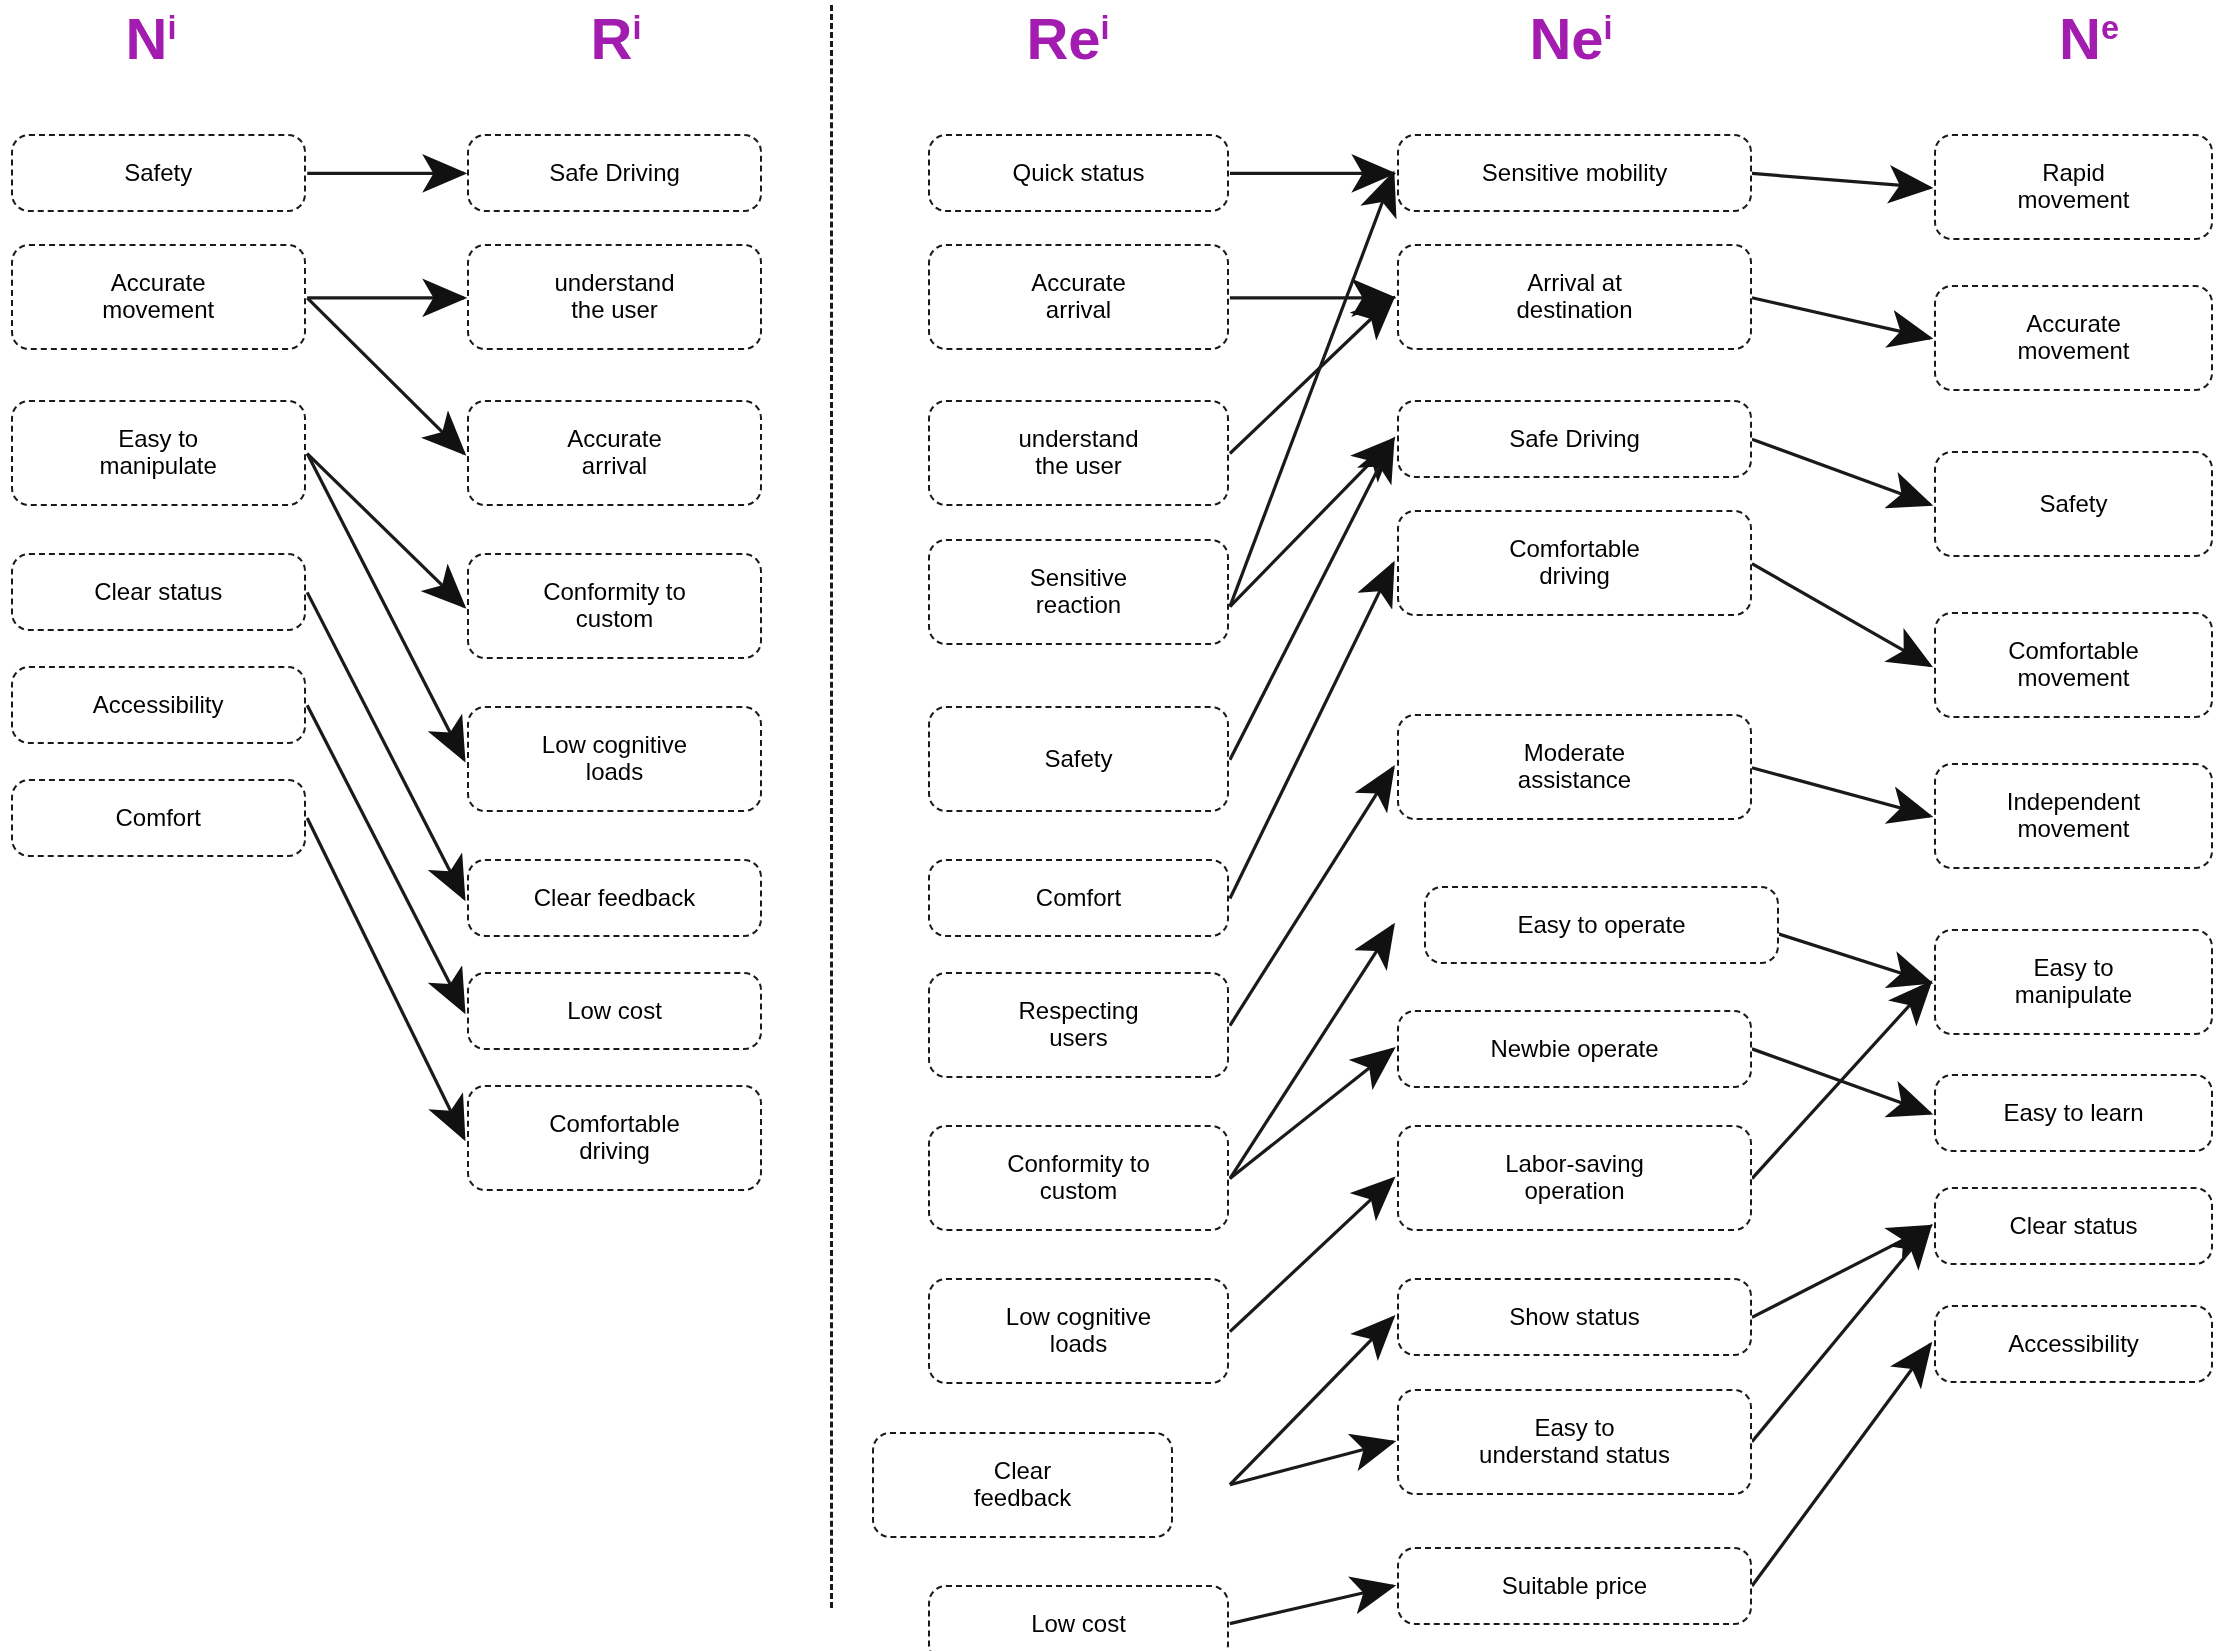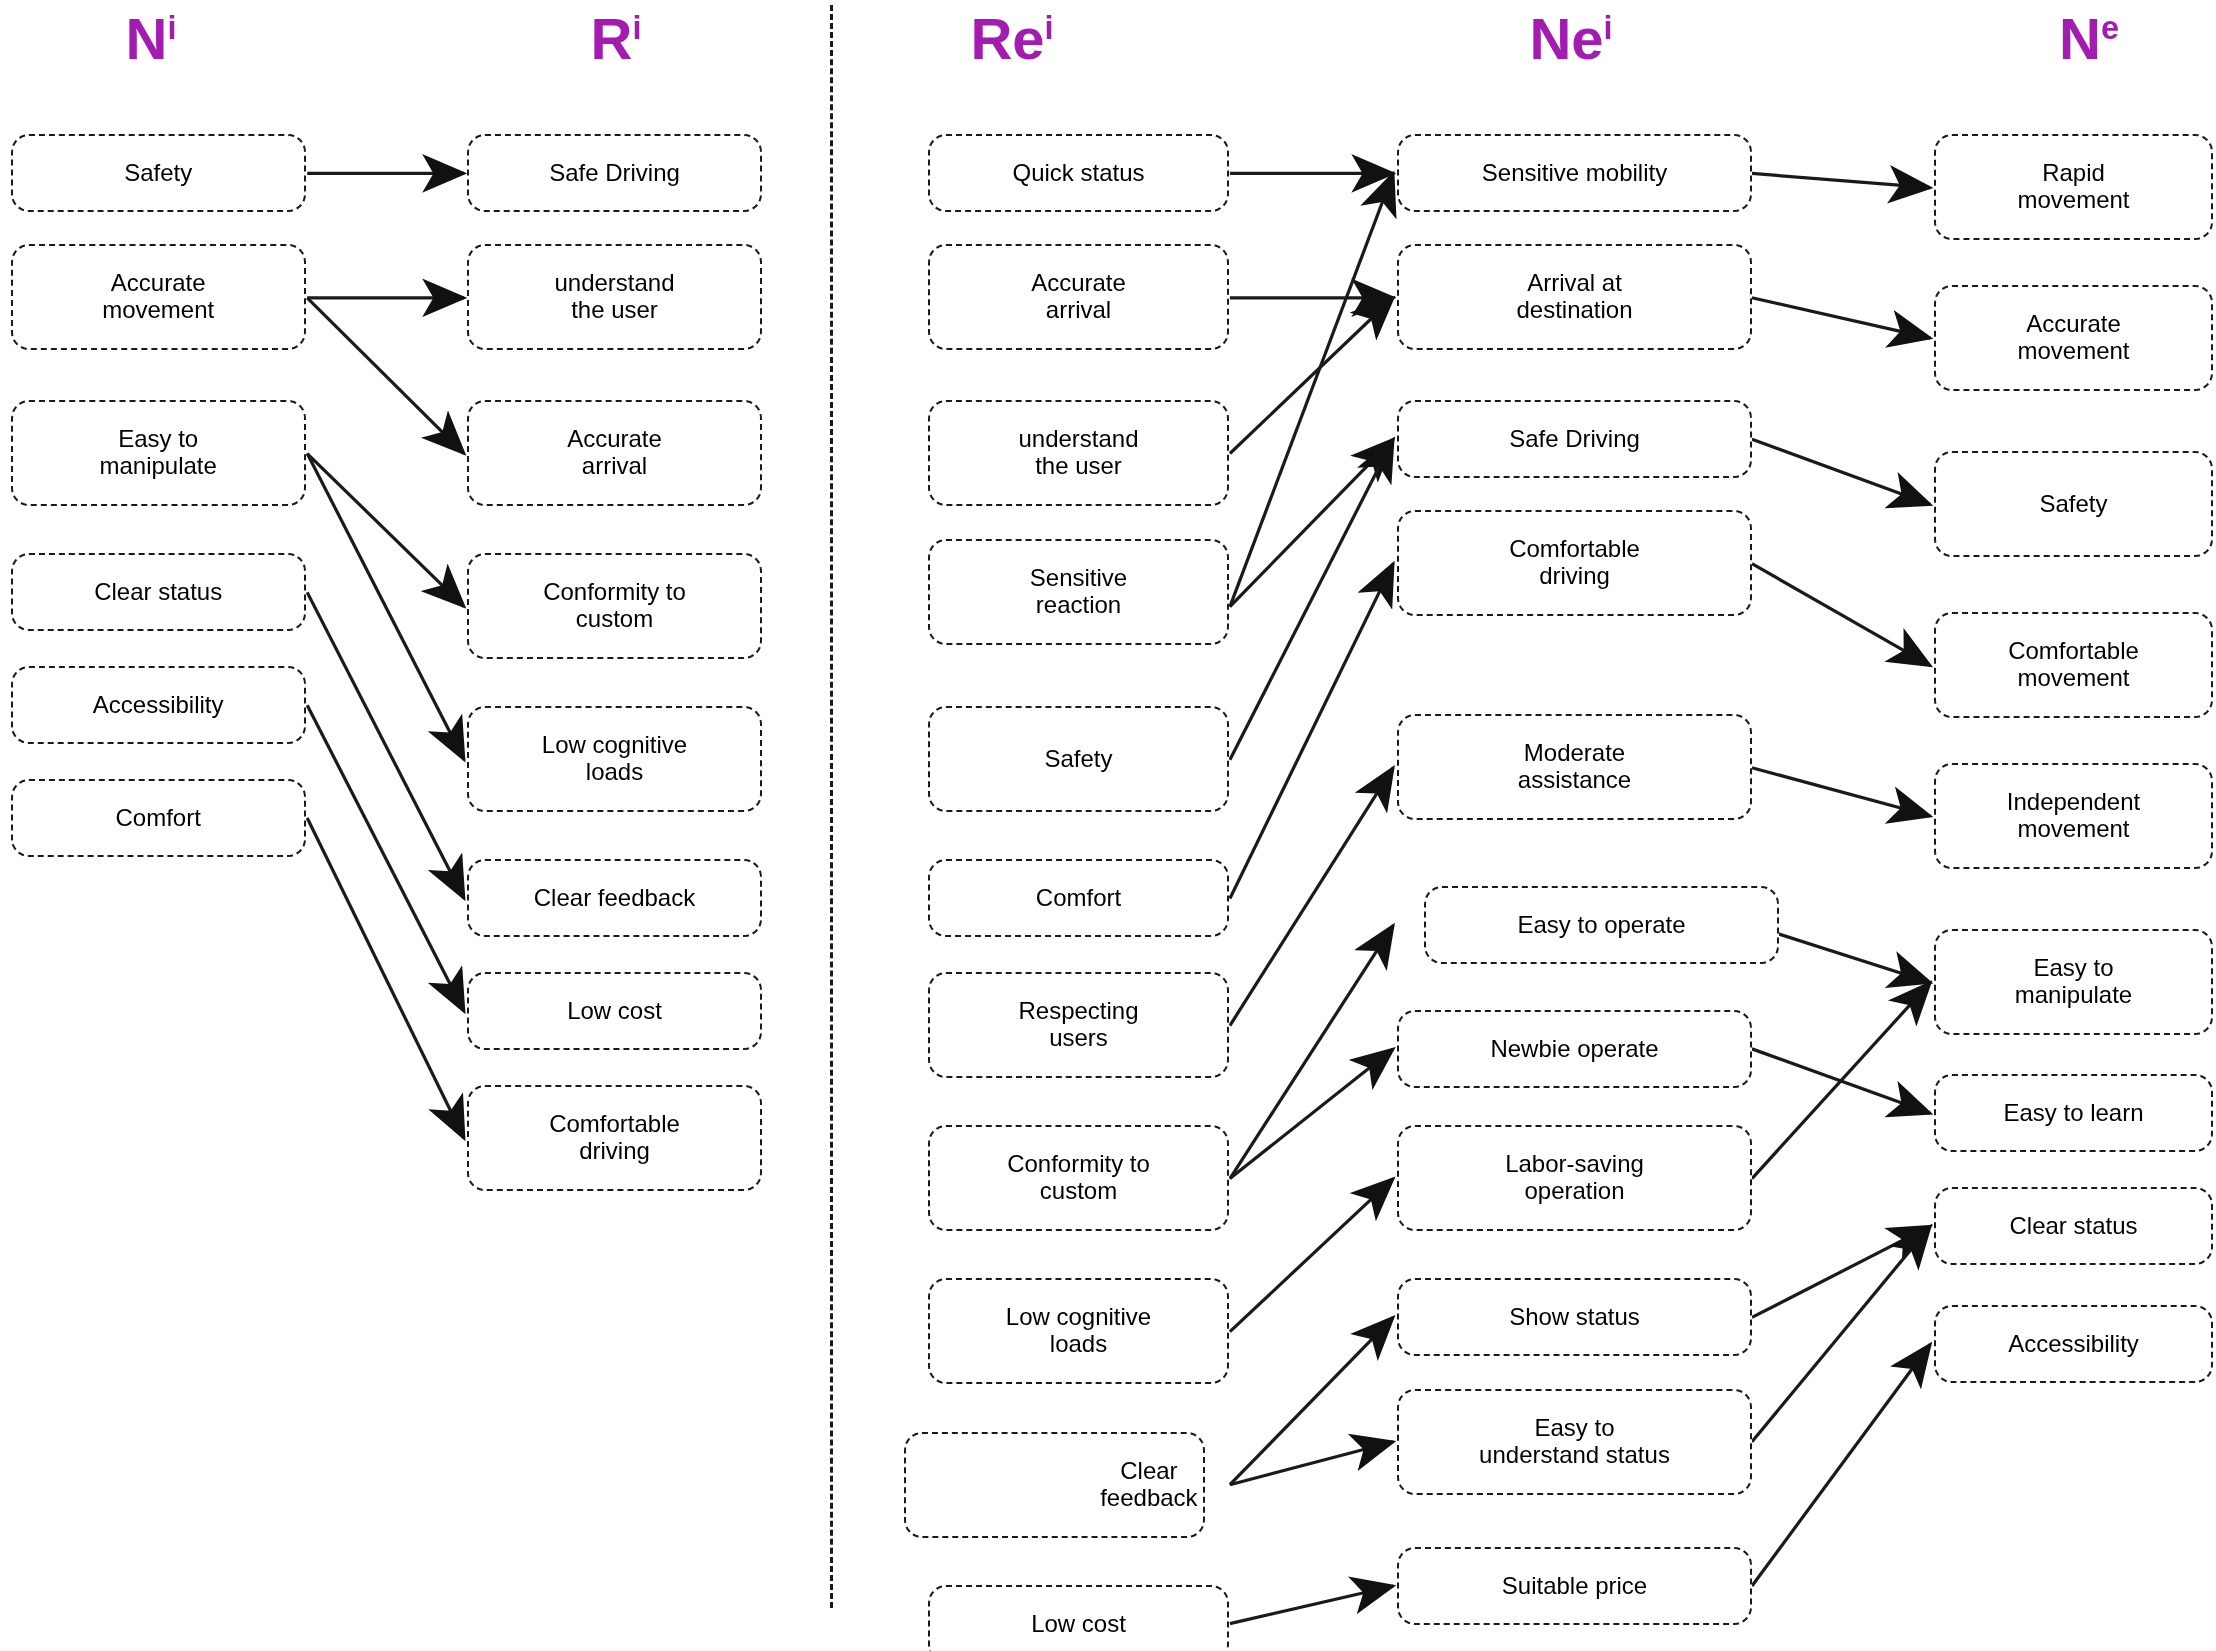--- a/index.html
+++ b/index.html
@@ -89,21 +89,21 @@
         <line x1="3262" y1="2194" x2="3594" y2="1829" stroke="#1a1a1a" stroke-width="6" marker-end="url(#ah)"></line>
         <line x1="3262" y1="2452.5" x2="3594" y2="2282.5" stroke="#1a1a1a" stroke-width="6" marker-end="url(#ah)"></line>
         <line x1="3262" y1="2684" x2="3594" y2="2282.5" stroke="#1a1a1a" stroke-width="6" marker-end="url(#ah)"></line>
         <line x1="3262" y1="2952.5" x2="3594" y2="2502.5" stroke="#1a1a1a" stroke-width="6" marker-end="url(#ah)"></line>
       </g>
   </svg>
 
   <div id="headers">
       <div class="col-header" style="left: 151px; top: 9.7px;"><span>N</span><sup>i</sup></div>
       <div class="col-header" style="left: 616px; top: 9.7px;"><span>R</span><sup>i</sup></div>
-      <div class="col-header" style="left: 1012px; top: 9.7px;"><span>Re</span><sup>i</sup></div>
+      <div class="col-header" style="left: 1068px; top: 9.7px;"><span>Re</span><sup>i</sup></div>
       <div class="col-header" style="left: 1571px; top: 9.7px;"><span>Ne</span><sup>i</sup></div>
       <div class="col-header" style="left: 2089px; top: 9.7px;"><span>N</span><sup>e</sup></div>
     </div>
   <div id="nodes">
       <div class="node" id="ni1" style="left: 10.7px; top: 134px; width: 295px; height: 78px;">
         <span>Safety</span>
       </div>
       <div class="node" id="ni2" style="left: 10.7px; top: 244px; width: 295px; height: 106px;">
         <span>Accurate
 movement</span>
@@ -176,21 +176,21 @@
 users</span>
       </div>
       <div class="node" id="re8" style="left: 928px; top: 1125px; width: 301px; height: 106px;">
         <span>Conformity to
 custom</span>
       </div>
       <div class="node" id="re9" style="left: 928px; top: 1278px; width: 301px; height: 106px;">
         <span>Low cognitive
 loads</span>
       </div>
-      <div class="node" id="re10" style="left: 904px; top: 1432px; width: 301px; height: 106px; justify-content: flex-end;">
+      <div class="node" id="re10" style="left: 872px; top: 1432px; width: 301px; height: 106px;">
         <span>Clear
 feedback</span>
       </div>
       <div class="node" id="re11" style="left: 928px; top: 1585px; width: 301px; height: 78px;">
         <span>Low cost</span>
       </div>
       <div class="node" id="ne1" style="left: 1397px; top: 134px; width: 355px; height: 78px;">
         <span>Sensitive mobility</span>
       </div>
       <div class="node" id="ne2" style="left: 1397px; top: 244px; width: 355px; height: 106px;">

